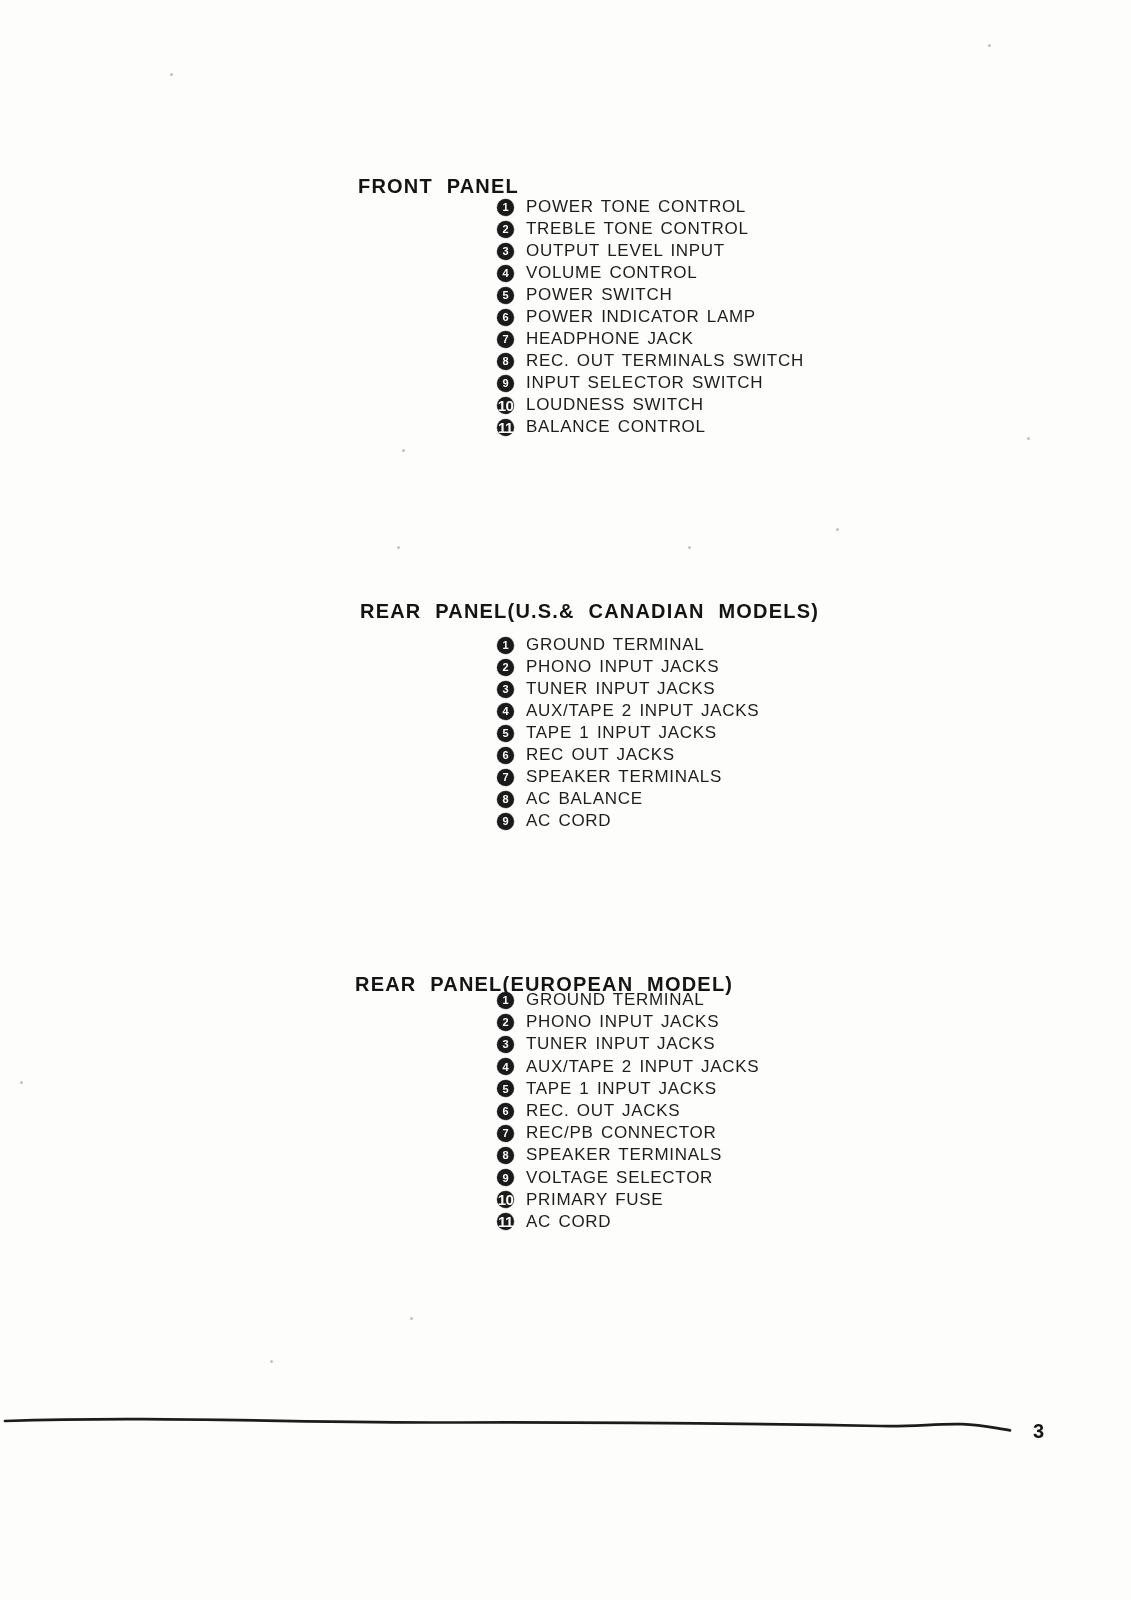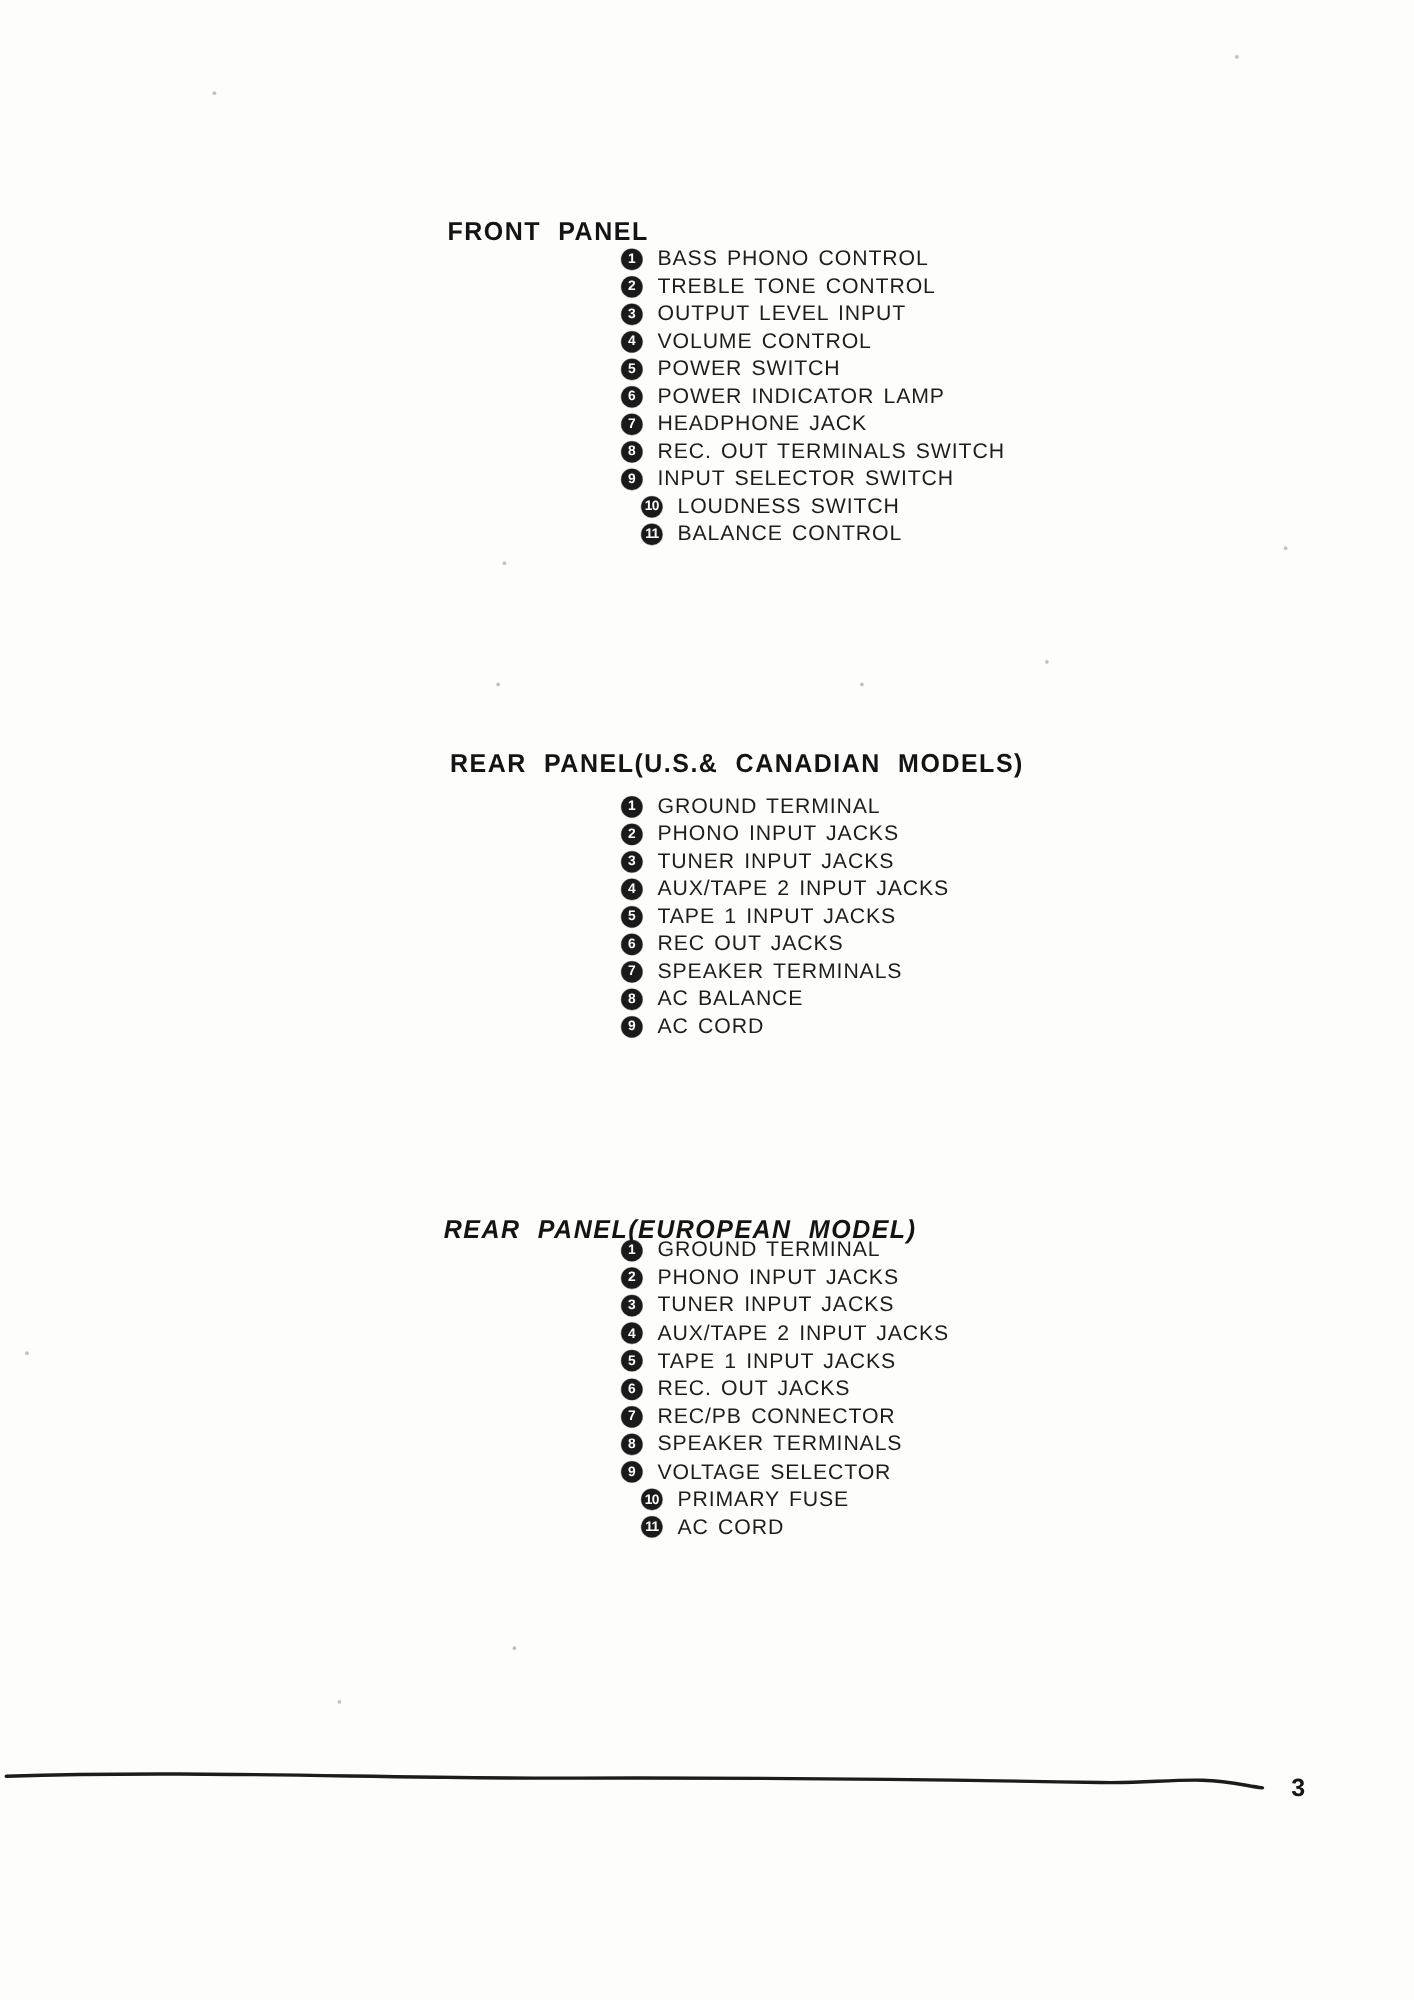--- a/index.html
+++ b/index.html
@@ -56,35 +56,34 @@
     font-size: 11px;
     font-weight: 700;
     display: flex;
     align-items: center;
     justify-content: center;
     margin-right: 12px;
     letter-spacing: 0;
     box-shadow: 0 0 0.5px 0.5px rgba(20,20,20,0.35);
   }
   .badge.two-digit {
-    font-size: 11px;
+    font-size: 15px;
     letter-spacing: -0.5px;
-    margin-left: 16px;
   }
   .label {
     font-size: 17px;
     letter-spacing: 0.7px;
     word-spacing: 2px;
     color: #1d1d1d;
   }
   #front-panel-title   { left: 358px; top: 147px; }
   #front-panel-list    { top: 196px; --rh: 22px; }
   #rear-us-title       { left: 360px; top: 572px; }
   #rear-us-list        { top: 634px; --rh: 22px; }
-  #rear-eu-title       { left: 355px; top: 945px; font-style: italic; }
+  #rear-eu-title       { left: 355px; top: 945px; }
   #rear-eu-list        { top: 989px; --rh: 22.2px; }
 
   .footer-rule {
     position: absolute;
     left: 0;
     top: 1408px;
     width: 1131px;
     height: 34px;
     pointer-events: none;
   }
@@ -107,21 +106,21 @@
 </style>
 </head>
 <body>
 
 <div class="section">
   <h2 class="section-title" id="front-panel-title">FRONT PANEL</h2>
   <ul class="item-list" id="front-panel-list">
 
       <li class="row">
         <span class="badge">1</span>
-        <span class="label">BASS PHONO CONTROL</span>
+        <span class="label">POWER TONE CONTROL</span>
       </li>
 
       <li class="row">
         <span class="badge">2</span>
         <span class="label">TREBLE TONE CONTROL</span>
       </li>
 
       <li class="row">
         <span class="badge">3</span>
         <span class="label">OUTPUT LEVEL INPUT</span>

